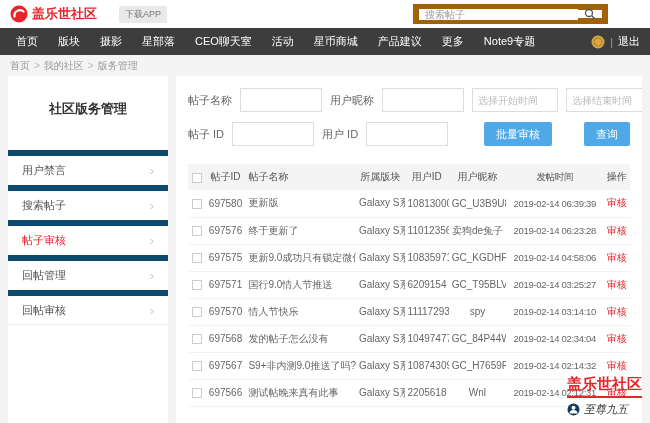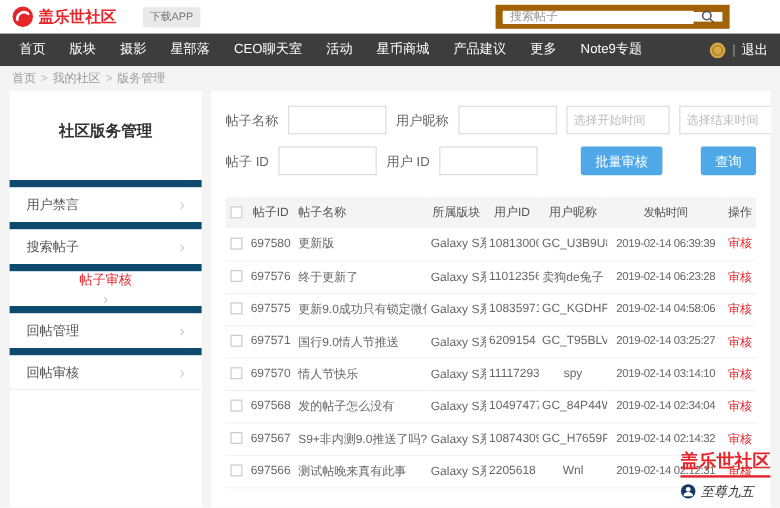--- a/index.html
+++ b/index.html
@@ -32,21 +32,21 @@
   .breadcrumb { height: 21px; line-height: 21px; font-size: 10px; color: #999; padding: 0 10px; }
   .bc-sep { margin: 0 4px; color: #bbb; }
   .bc-item { cursor: default; }
   
   .content { display: flex; gap: 8px; padding: 0 8px; height: 347px; }
   .sidebar { width: 160px; flex-shrink: 0; background: #fff; }
   .sb-title { text-align: center; font-size: 13px; font-weight: bold; color: #333; padding: 24px 0 32px; }
   .sb-list { list-style: none; }
   .sb-item { display: flex; justify-content: space-between; align-items: center; height: 35px; padding: 0 14px; border-top: 6px solid #0c4a6e; font-size: 11px; color: #555; cursor: pointer; }
   .sb-item:last-child { border-bottom: 1px solid #f0f0f0; }
-  .sb-item.active { color: #e6252b; flex-direction: column; }
+  .sb-item.active { color: #e6252b; }
   .chev { color: #ccc; font-size: 13px; }
   
   .main { flex: 1; background: #fff; padding: 12px 12px; overflow: hidden; }
   .filter-row { display: flex; align-items: center; gap: 8px; margin-bottom: 10px; }
   .f-label { font-size: 11px; color: #666; white-space: nowrap; }
   .f-input { width: 82px; height: 24px; border: 1px solid #ddd; font-size: 10px; padding: 0 5px; color: #333; outline: none; background: #fff; }
   .f-input.date { width: 86px; }
   .f-input::placeholder { color: #bbb; }
   .btns { margin-left: auto; display: flex; gap: 8px; }
   .btn { background: #4fa8e8; color: #fff; border: none; font-size: 11px; height: 24px; padding: 0 12px; border-radius: 2px; cursor: pointer; font-family: inherit; margin-left: 24px; }

